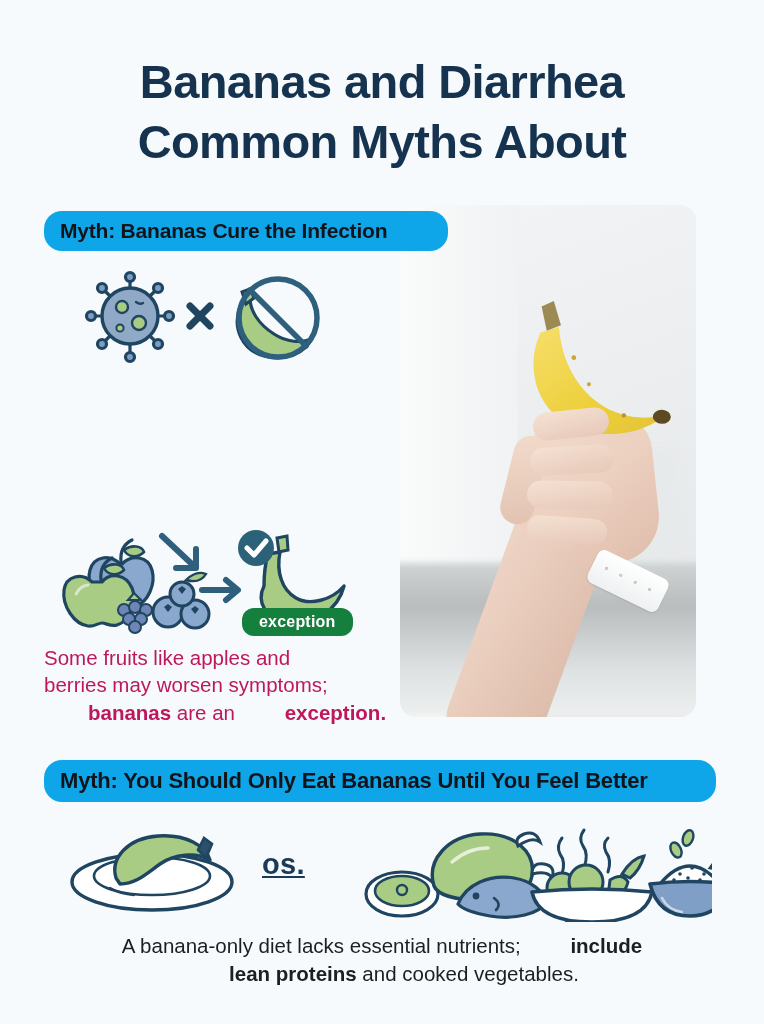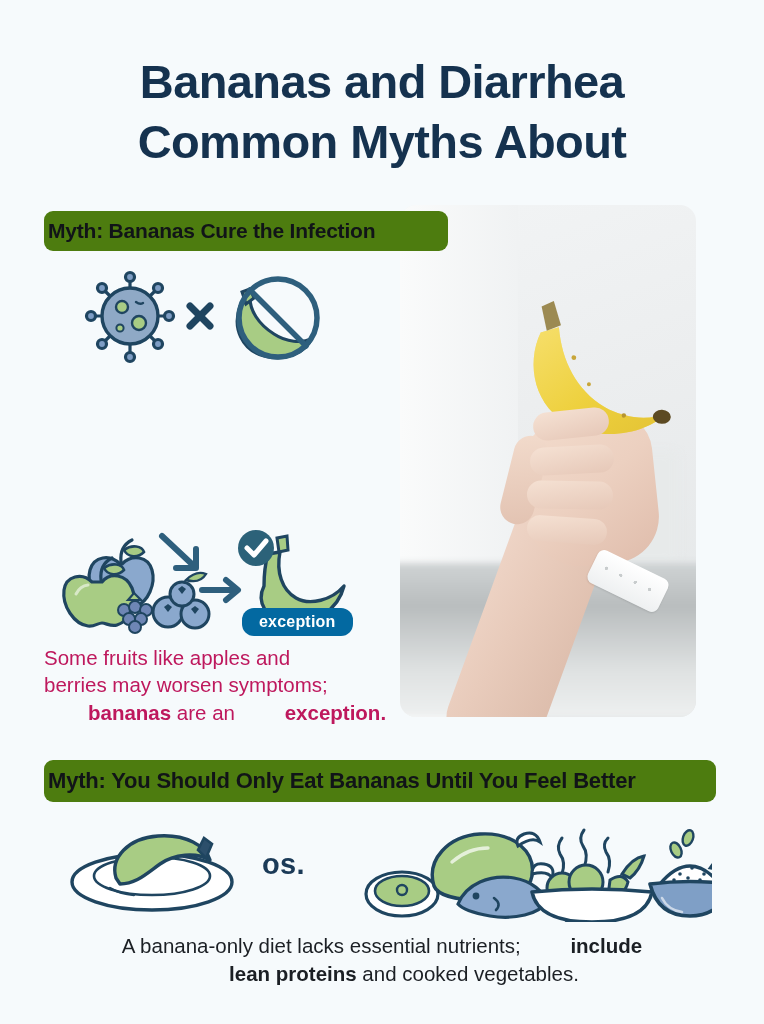--- a/index.html
+++ b/index.html
@@ -21,26 +21,26 @@
     color:#15324f;
     font-weight:bold;
     font-size:47px;
     line-height:1.27;
     letter-spacing:-0.6px;
   }
 
   
   .myth-band {
     position:absolute;
-    background:#4d7c0f;
-    border-radius:9px;
+    background:#0ea5e9;
+    border-radius:18px;
     color:#111418;
     font-weight:bold;
     display:flex; align-items:center;
-    padding:0 4px;
+    padding:0 16px;
     letter-spacing:-0.2px;
   }
   #band1 { left:44px; top:211px; width:404px; height:40px; font-size:21px; }
   #band2 { left:44px; top:468px; width:456px; height:40px; font-size:21px; }
   #band3 { left:44px; top:760px; width:672px; height:42px; font-size:22px; }
 
   
   .photo {
     position:absolute; left:400px; top:205px; width:296px; height:512px;
     border-radius:16px; overflow:hidden;
@@ -133,21 +133,21 @@
     position:absolute; left:44px; top:644px; width:350px;
     text-align:left; color:#be185d;
     font-size:20.5px; line-height:1.34;
   }
   #text2 b, #text3 b { font-weight:bold;margin-left:44px; }
 
   
   #icons3 { position:absolute; left:62px; top:812px; width:650px; height:110px; }
   .vs-label {
     position:absolute; left:262px; top:848px;
-    color:#1b3a57; font-weight:bold; font-size:29px; letter-spacing:0.3px;
+    color:#1b3a57; font-weight:bold; font-size:29px; letter-spacing:0.3px;text-decoration:underline;
   }
   #text3 {
     position:absolute; left:62px; top:932px; width:640px;
     text-align:center; color:#1b1f24;
     font-size:20.5px; line-height:1.36;
   }
 </style>
 </head>
 <body>
 
@@ -294,21 +294,21 @@
       <path d="M206 62 C198 78, 208 96, 230 99 C256 102, 280 86, 286 62 C274 76, 252 82, 238 74
                C224 66, 218 48, 222 28 L210 30 C206 44, 206 54, 206 62 Z" fill="#a8cc84" stroke="#1f4560" stroke-width="3.4" stroke-linejoin="round"></path>
       <path d="M221 28 L219 14 L229 12 L230 26 Z" fill="#a8cc84" stroke="#1f4560" stroke-width="3"></path>
     </g>
     <g>
       <circle cx="198" cy="24" r="18" fill="#2c6279"></circle>
       <polyline points="189,24 196,31 208,17" fill="none" stroke="#ffffff" stroke-width="5" stroke-linecap="round" stroke-linejoin="round"></polyline>
     </g>
   </svg>
 
-  <div style="position:absolute;left:242px;top:608px;background:#0369a1;color:#fff;border-radius:12px;padding:5px 17px;font-size:16px;font-weight:bold;letter-spacing:.2px;">
+  <div style="position:absolute;left:242px;top:608px;background:#15803d;color:#fff;border-radius:12px;padding:5px 17px;font-size:16px;font-weight:bold;letter-spacing:.2px;">
     <span>exception</span>
   </div>
 
   <div id="text2">Some fruits like apples and<br>berries may worsen symptoms;<br><b>bananas</b> are an <b>exception.</b></div>
 
   <div class="myth-band" id="band3">
     <span>Myth: You Should Only Eat Bananas Until You Feel Better</span>
   </div>
 
   <svg id="icons3" viewBox="0 0 650 110">

